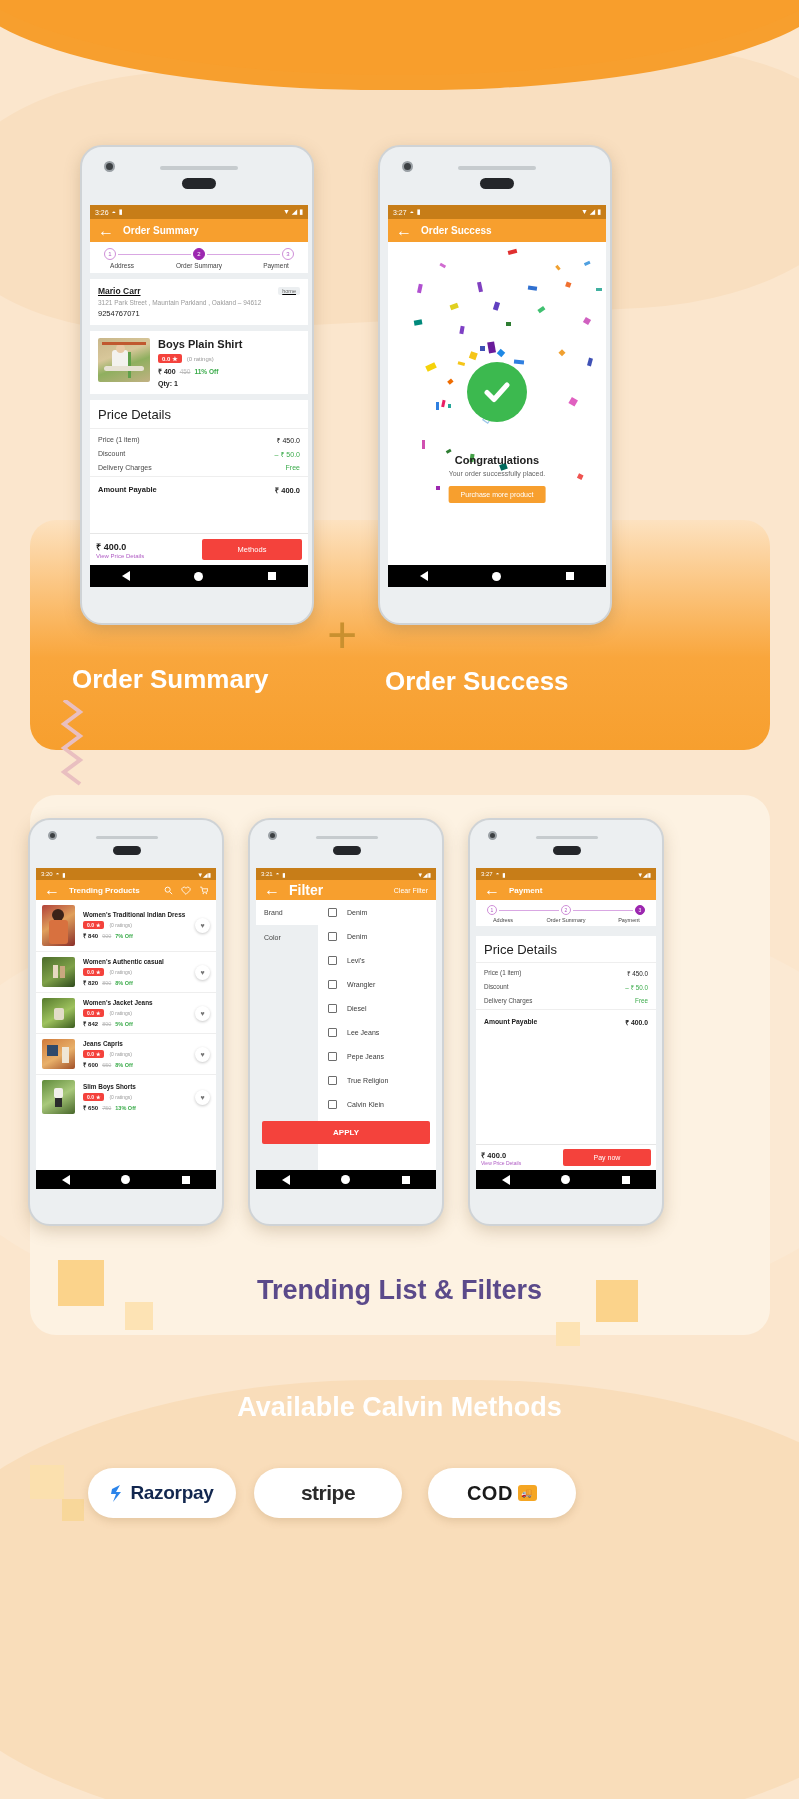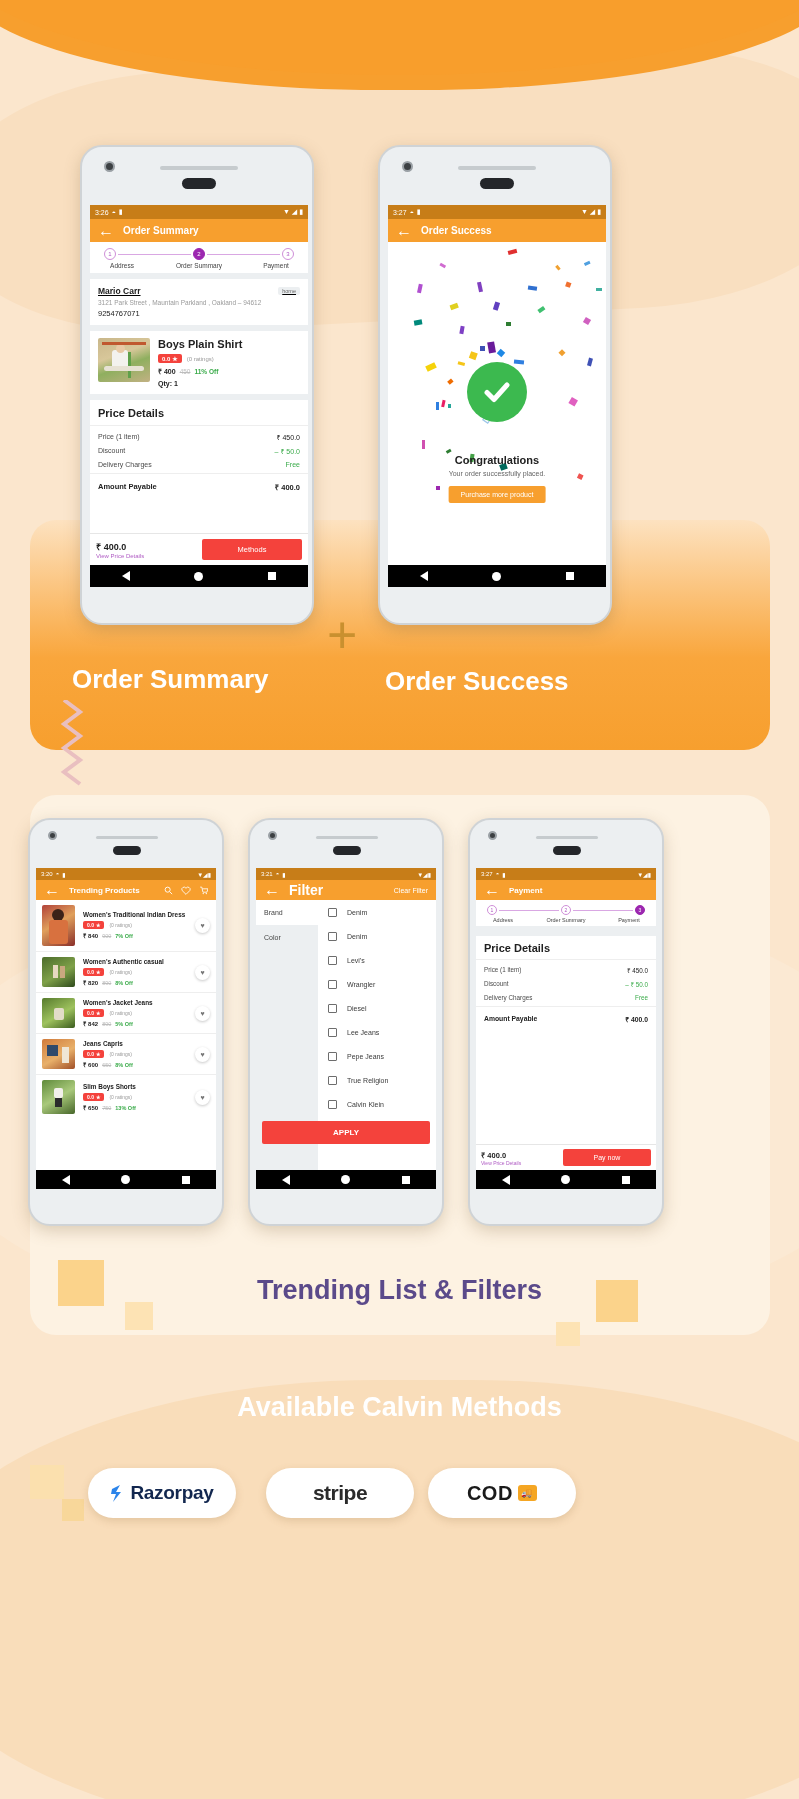--- a/index.html
+++ b/index.html
@@ -67,21 +67,21 @@
   .rating-row { display:flex; align-items:center; gap:5px; margin-top:4px;}
   .rating-badge { background:#f4423c; color:#fff; font-size:6px; font-weight:700;
     border-radius:2px; padding:1px 4px; display:flex; align-items:center; gap:2px;}
   .rating-count { font-size:6px; color:#9a9a9a;}
   .price-row { display:flex; align-items:center; gap:4px; margin-top:4px;}
   .price-now { font-size:7px; font-weight:700; color:#212121;}
   .price-was { font-size:6.5px; color:#bdbdbd; text-decoration:line-through;}
   .price-off { font-size:6.5px; color:#3aab4a; font-weight:600;}
   .qty { font-size:7px; color:#212121; margin-top:4px; font-weight:600;}
 
-  .pd-head { font-size:11px; font-weight:700; color:#212121; padding:7px 8px 6px;
+  .pd-head { font-size:13px; font-weight:400; color:#212121; padding:7px 8px 6px;
     border-bottom:1px solid #eee;}
   .pd-row { display:flex; justify-content:space-between; padding:2.5px 8px; font-size:7px; color:#4a4a4a;}
   .pd-row .v { color:#212121;}
   .pd-row .green { color:#3aab4a;}
   .pd-total { display:flex; justify-content:space-between; padding:8px 8px;
     font-size:7.5px; font-weight:700; color:#212121; border-top:1px solid #eee;}
 
   .bottombar { position:absolute; left:0; bottom:0; width:100%; background:#fff;
     border-top:1px solid #e6e6e6; display:flex; align-items:center; padding:5px 6px; gap:6px;}
   .bb-amt { font-size:9px; font-weight:700; color:#212121;}
@@ -649,19 +649,19 @@
 
 <div class="sq" style="left:30px;top:1465px;width:34px;height:34px;background:#fbe0ae;"></div>
 <div class="sq" style="left:62px;top:1499px;width:22px;height:22px;background:#f8d79a;"></div>
 
 <div class="logo" style="left:88px; top:1468px; width:148px;">
   <svg width="15" height="20" viewBox="0 0 15 20">
     <path d="M2 6 L10 2 L6 9 L11 9 L3 19 L6 11 L1 11 Z" fill="#2b84ea"></path>
     </svg>
   <span class="logo-txt">Razorpay</span>
 </div>
-<div class="logo" style="left:266px; top:1468px; width:148px;">
+<div class="logo" style="left:254px; top:1468px; width:148px;">
   <span class="logo-txt stripe">stripe</span>
 </div>
 <div class="logo" style="left:428px; top:1468px; width:148px;">
   <span class="logo-txt cod">COD</span>
   <span class="cod-badge">🚚</span>
 </div>
 
 </body></html>

